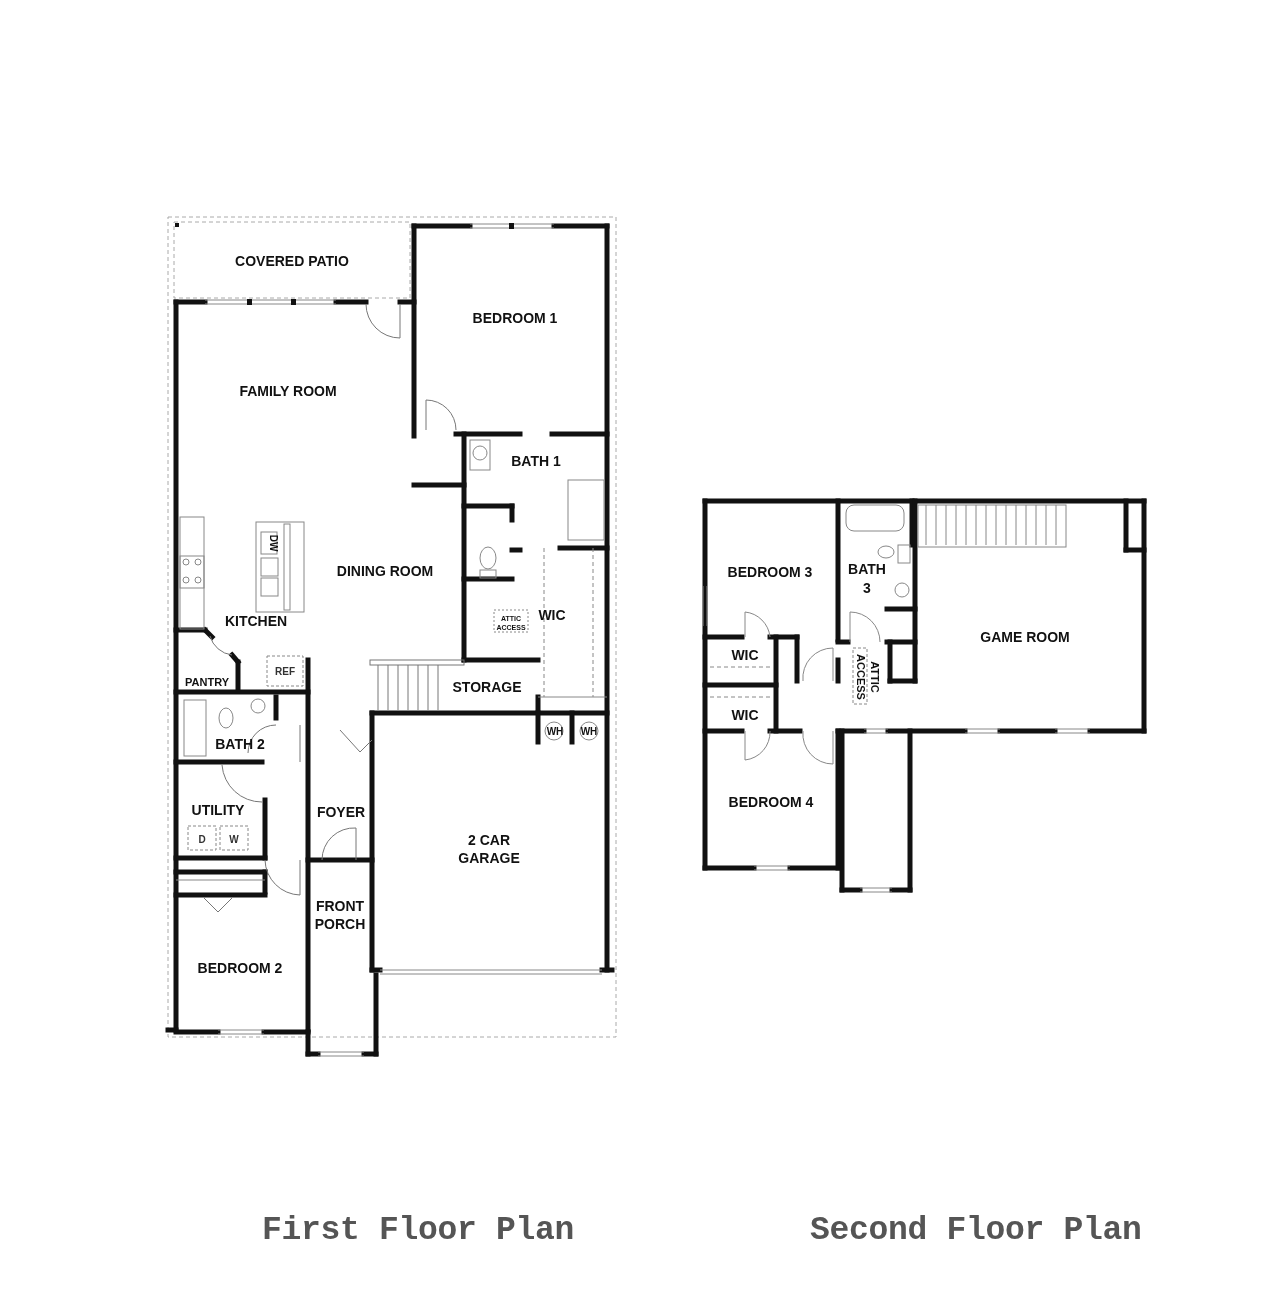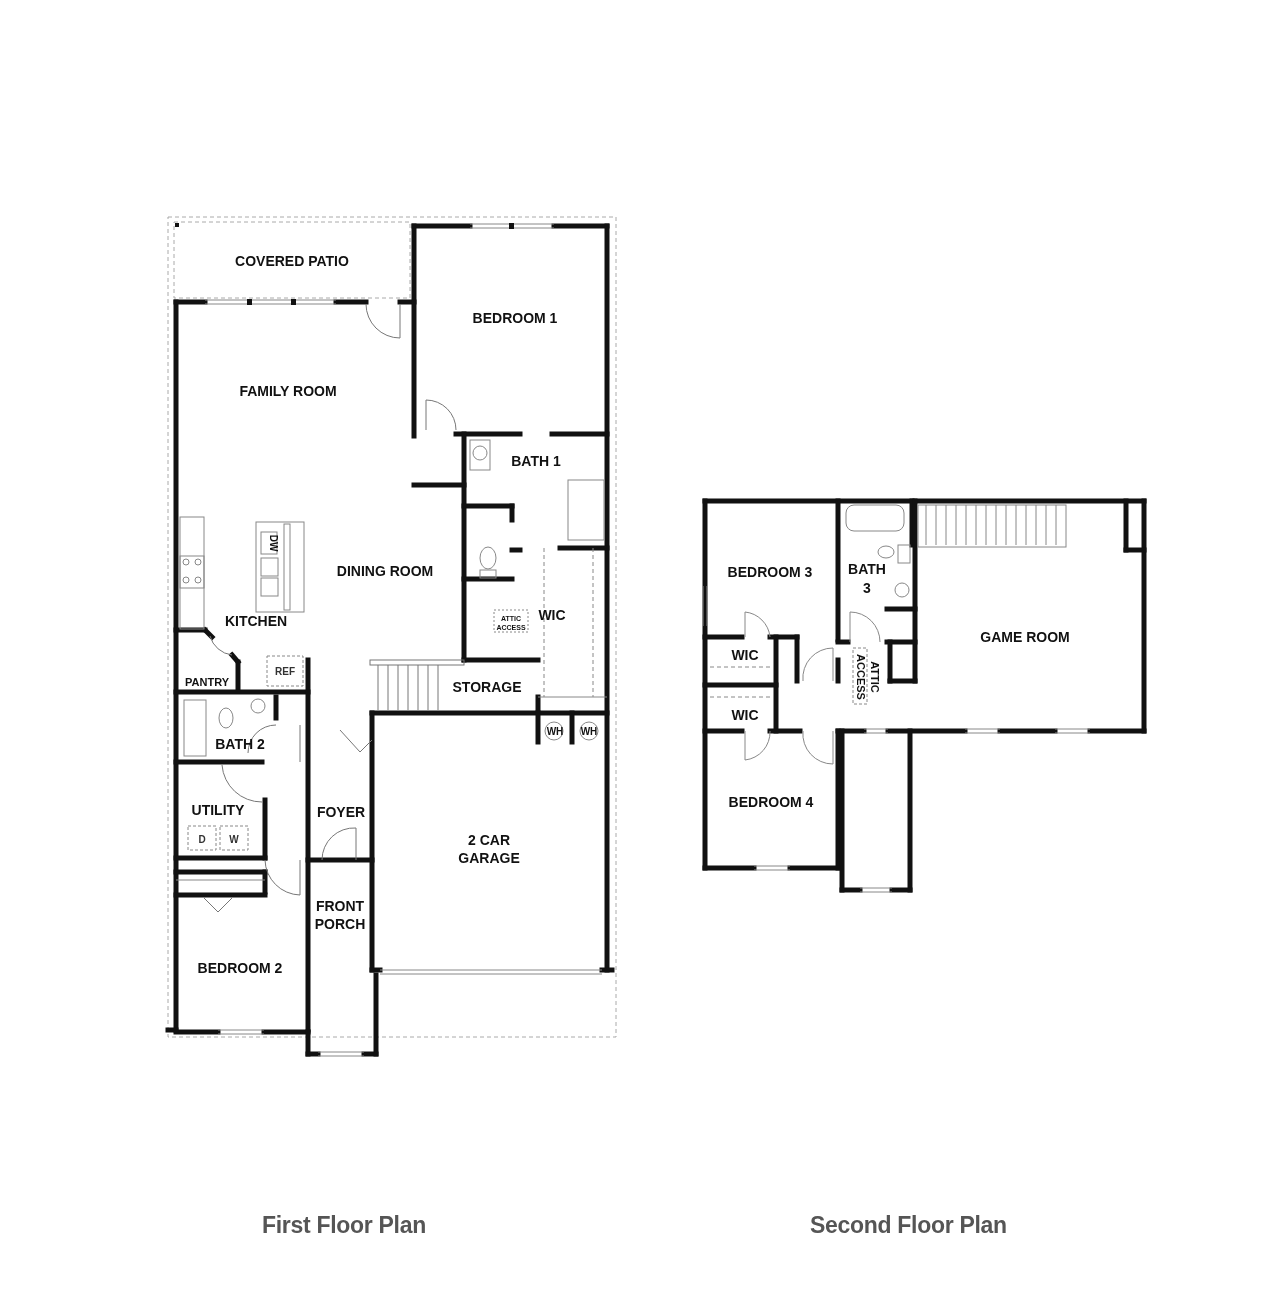--- a/index.html
+++ b/index.html
@@ -1,19 +1,19 @@
 <!DOCTYPE html>
 <html><head>
 <meta charset="utf-8">
 <style>
   html, body { margin: 0; padding: 0; background: #ffffff; }
   body { width: 1280px; height: 1304px; position: relative; overflow: hidden; font-family: "Liberation Sans", sans-serif; }
   svg.plan { position: absolute; left: 0; top: 0; }
   .lbl { font-family: "Liberation Sans", sans-serif; font-weight: bold; fill: #111; }
-  .caption { position: absolute; top: 1212px; font-family: Liberation Sans, sans-serif; font-size: 23px; font-weight: bold; color: #555555; letter-spacing: -0.3px; }
+  .caption { position: absolute; top: 1212px; font-family: Liberation Mono, monospace; font-size: 33px; font-weight: bold; color: #555555; letter-spacing: -0.3px; }
 </style>
 </head>
 <body>
 
 <svg class="plan" width="1280" height="1304" viewBox="0 0 1280 1304" xmlns="http://www.w3.org/2000/svg">
 
   <g>
 
     <rect x="168" y="217" width="448" height="820" fill="none" stroke="#aaa" stroke-width="1" stroke-dasharray="4,3"></rect>
 

